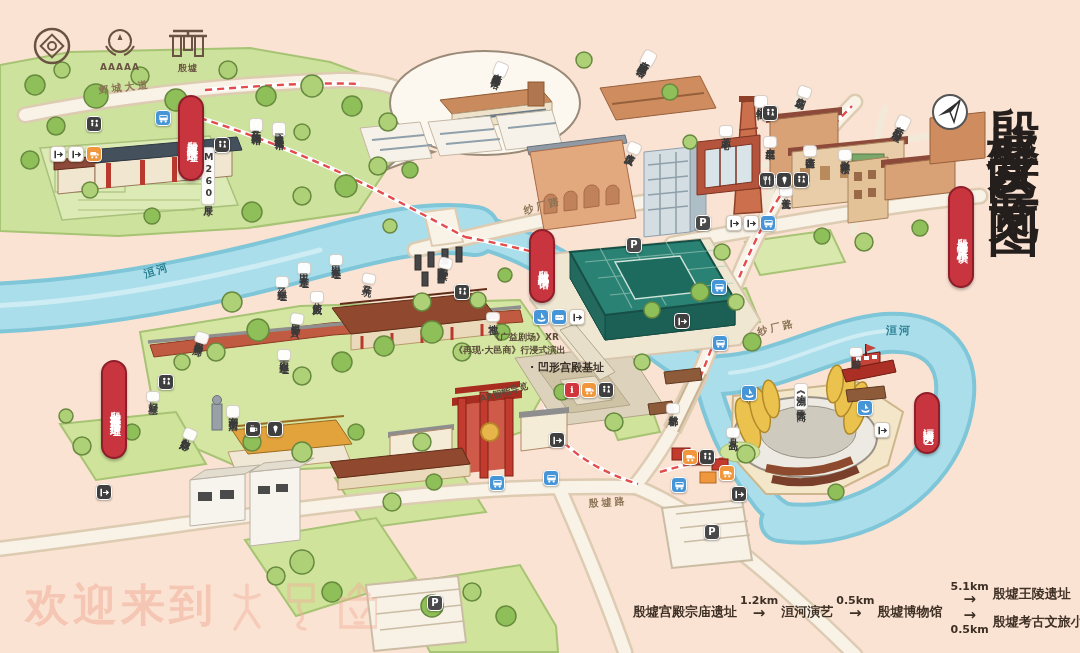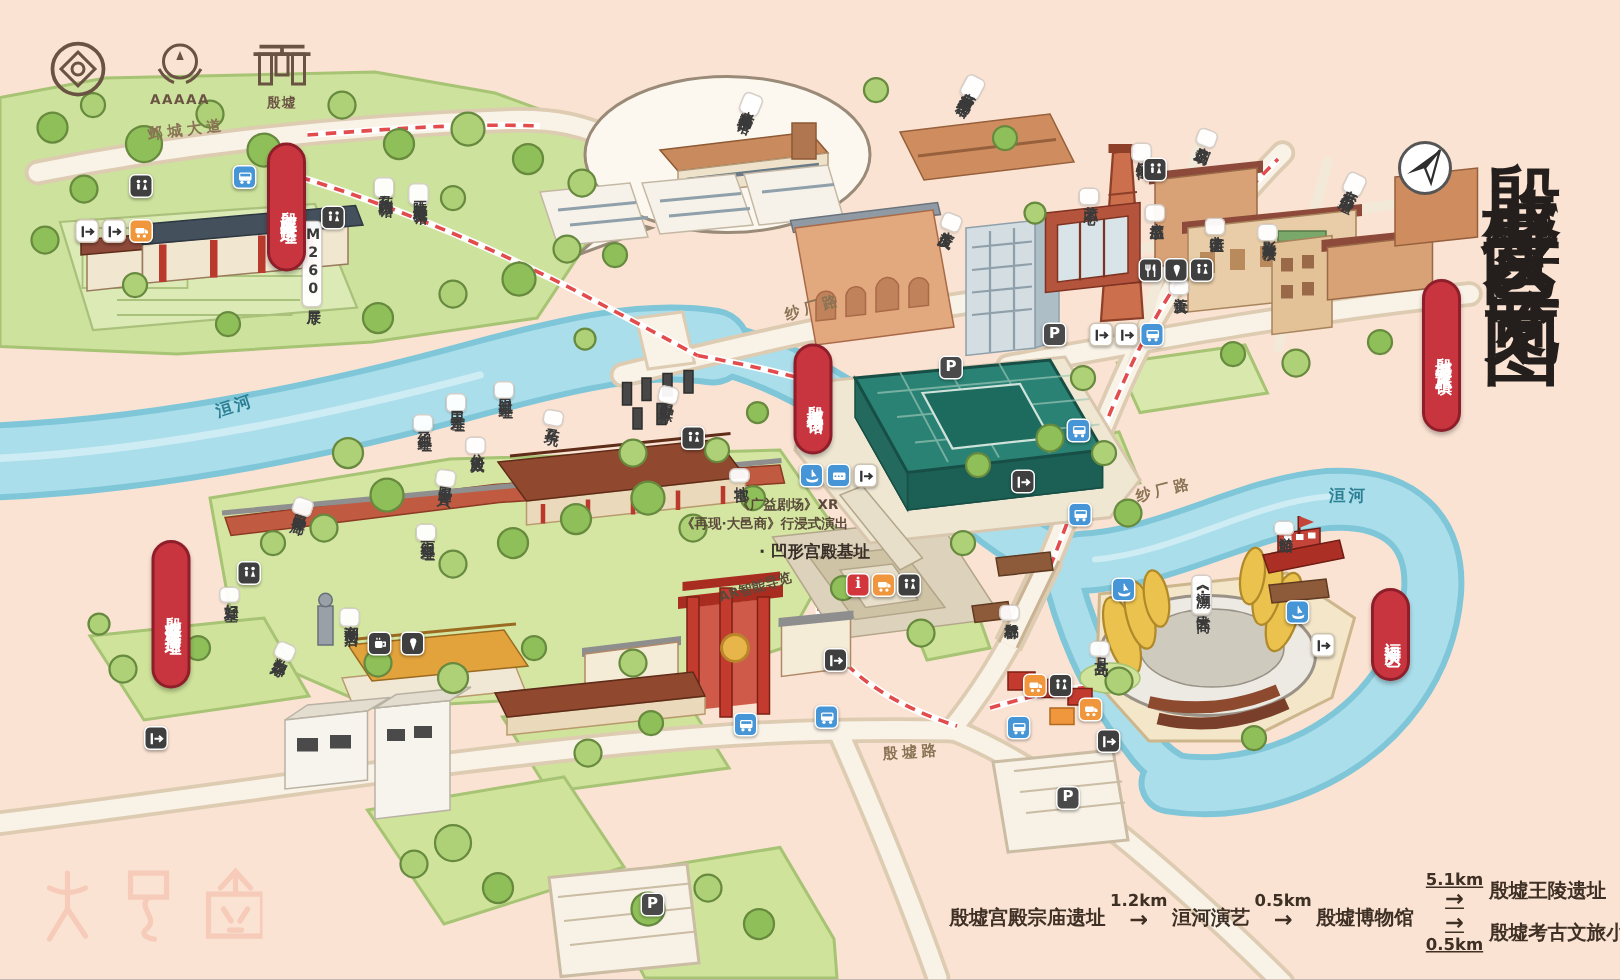--- a/index.html
+++ b/index.html
@@ -41,21 +41,21 @@
   .route-bar{position:absolute;left:633px;top:580px;width:446px;display:flex;align-items:center;
              color:#3f3025;z-index:50;}
   .rb-left{display:flex;align-items:flex-end;}
   .rb-stop{font-size:13px;font-weight:600;white-space:nowrap;}
   .arr{display:inline-flex;flex-direction:column;align-items:center;margin:0 3px;}
   .arr .dist{font-size:11px;font-weight:600;margin-bottom:-1px;}
   .arr .ar{font-size:15px;font-weight:700;line-height:1;}
   .rb-right{display:flex;flex-direction:column;margin-left:4px;gap:1px;}
   .rb-row{display:flex;align-items:center;}
   .rb-row .rb-stop{font-size:13px;}
-  .rb-row .arr{margin:0 4px;text-decoration:underline;}
+  .rb-row .arr{margin:0 4px;}
   
   .watermark{position:absolute;left:25px;top:576px;display:flex;align-items:center;gap:10px;
              z-index:20;opacity:.55;}
   .watermark .wm-text{font-size:44px;font-weight:900;color:#f0b09a;letter-spacing:4px;}
   .watermark svg{opacity:.85;}
 </style>
 </head>
 <body>
 
 <div class="stage">
@@ -491,21 +491,21 @@
       <div class="lbl v" style="left: 297px; top: 262px;">甲十二基址</div>
       <div class="lbl v" style="left: 275px; top: 276px;">乙组基址</div>
       <div class="lbl v" style="left: 310px; top: 291px;">仿殷大殿</div>
       <div class="lbl v" style="left: 363px; top: 272px; transform: rotate(10deg);">车马坑</div>
       <div class="lbl v" style="left: 291px; top: 312px; transform: rotate(8deg);">甲骨窖穴</div>
       <div class="lbl v" style="left: 277px; top: 349px;">丙组基址</div>
       <div class="lbl v" style="left: 440px; top: 256px; transform: rotate(12deg);">甲骨碑林</div>
       <div class="lbl v" style="left: 486px; top: 312px;">地宫</div>
       <div class="lbl note" style="left: 489px; top: 331px;">《广益剧场》XR</div>
       <div class="lbl note" style="left: 452px; top: 344px;">《再现·大邑商》行浸式演出</div>
-      <div class="lbl plain" style="left: 504px; top: 360px;">· 凹形宫殿基址</div>
+      <div class="lbl plain" style="left: 528px; top: 360px;">· 凹形宫殿基址</div>
       <div class="lbl note" style="left: 476px; top: 394px; transform: rotate(-16deg);">AR智能导览</div>
       <div class="lbl v" style="left: 197px; top: 330px; transform: rotate(18deg);">甲骨碑廊</div>
       <div class="lbl v" style="left: 146px; top: 391px;">妇好墓</div>
       <div class="lbl v" style="left: 186px; top: 426px; transform: rotate(24deg);">数字妇好</div>
       <div class="lbl v" style="left: 226px; top: 405px;">商潮文创店</div>
       <div class="lbl road" style="left: 520px; top: 205px; transform: rotate(-16deg);">纱厂路</div>
       <div class="lbl road" style="left: 586px; top: 497px; transform: rotate(-4deg);">殷墟路</div>
       <div class="lbl v" style="left: 497px; top: 60px; transform: rotate(22deg);">考古科学体验馆</div>
       <div class="lbl v" style="left: 646px; top: 48px; transform: rotate(28deg);">老纱厂故事纪念馆</div>
       <div class="lbl v" style="left: 630px; top: 140px; transform: rotate(22deg);">广益大厦</div>
@@ -800,20 +800,21 @@
       </div>
       <div class="icon" style="background: rgb(63, 63, 63); left: 96px; top: 484px;">
         <svg width="11" height="11" viewBox="0 0 10 10">
           <path d="M2,1.6 V8.4" stroke="#fff" stroke-width="1.4"></path>
           <path d="M3.6,5 H8 M6.4,3.2 L8.4,5 L6.4,6.8" stroke="#fff" stroke-width="1.1" fill="none"></path>
         </svg>
       </div>
     </div>
 
   <div class="watermark">
+    <span class="wm-text">欢迎来到</span>
     <svg width="150" height="54" viewBox="0 0 150 54" fill="none" stroke="#f0b09a" stroke-width="3.5" stroke-linecap="round">
       <path d="M20,6 V30 M8,16 Q20,22 32,16 M20,30 L8,50 M20,30 L32,48"></path>
       <path d="M62,6 h24 v16 h-24 Z M74,22 C66,30 82,36 72,44 C68,48 76,50 78,50"></path>
       <path d="M122,16 L132,5 L142,16 M132,5 V20 M114,20 h36 v28 h-36 Z M124,30 l5,8 M140,30 l-5,8 M128,44 h8"></path>
     </svg>
   </div>
 
   <div class="route-bar">
     <div class="rb-left">
       <span class="rb-stop">殷墟宫殿宗庙遗址</span>

